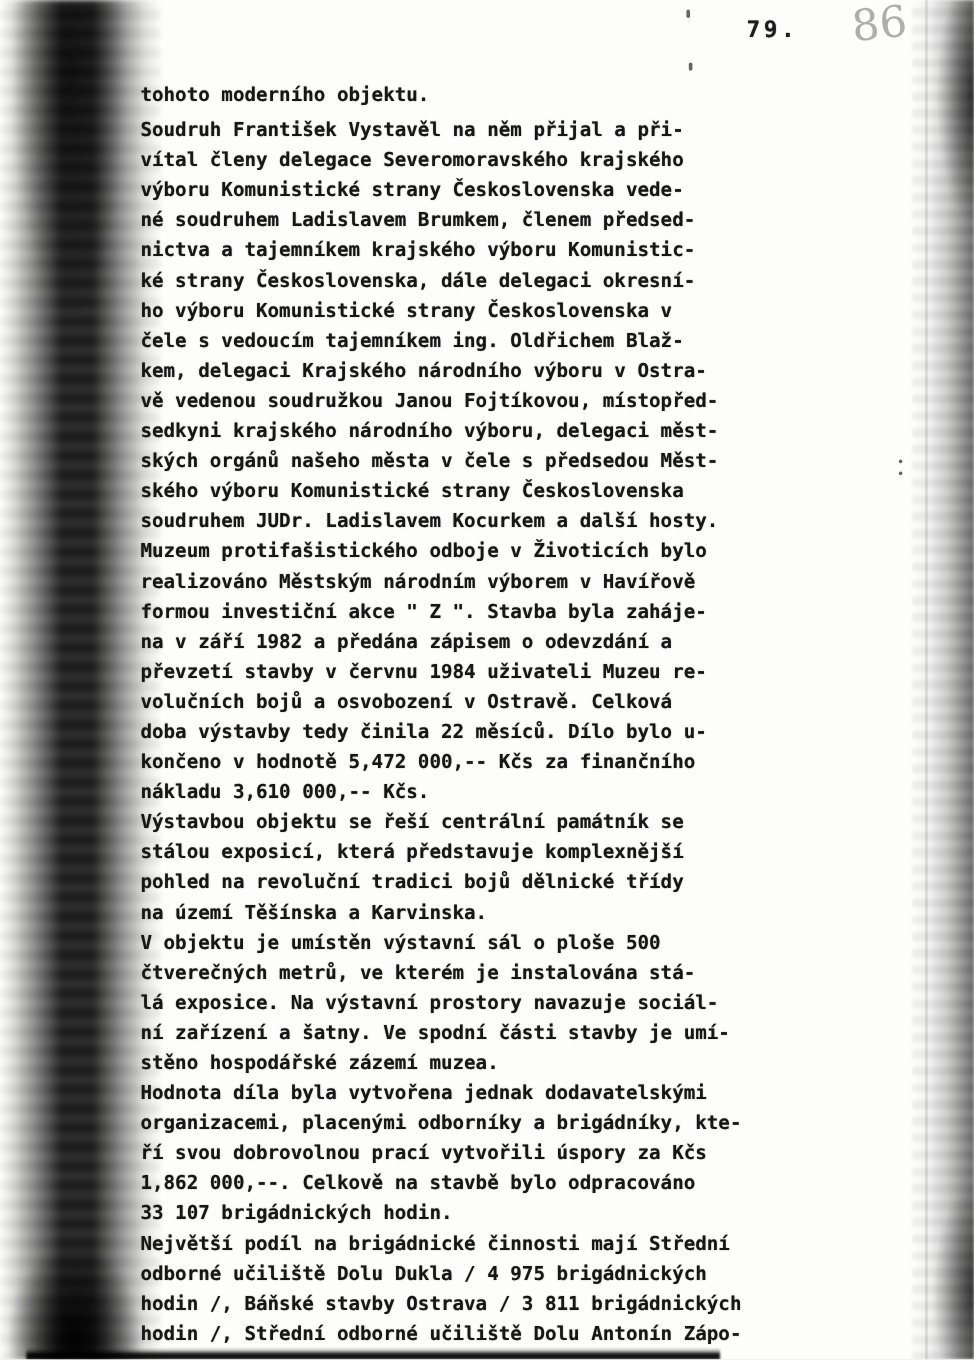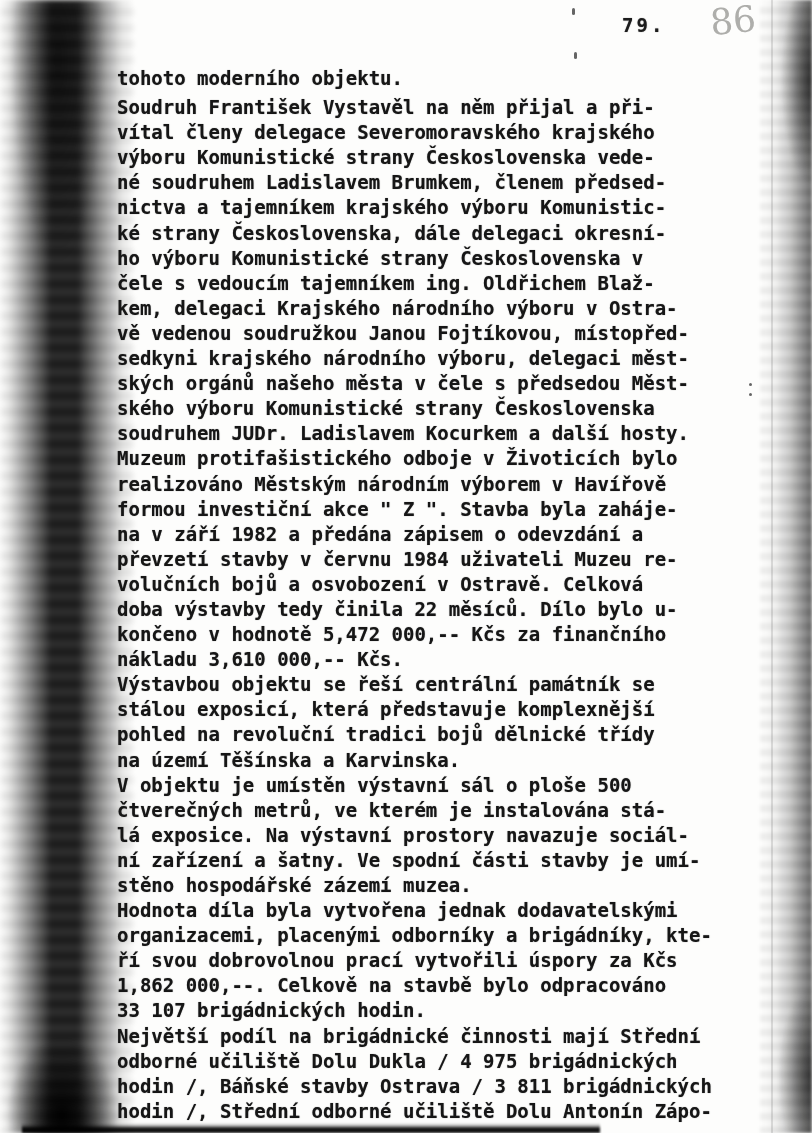--- a/index.html
+++ b/index.html
@@ -60,21 +60,21 @@
     transform:rotate(-6deg);
   }
   .margin-note{
     position:absolute;left:616px;top:90px;
     font-size:16px;font-weight:700;line-height:18.5px;color:#242424;
     text-shadow:0 0 0.8px rgba(30,30,30,0.5);
     white-space:pre;
   }
   .body{
     position:absolute;left:117px;top:66px;width:540px;
-    font-size:19px;font-weight:700;line-height:25.1px;color:#161616;
+    font-size:16px;font-weight:700;line-height:25.1px;color:#161616;
     text-shadow:0 0 1px rgba(22,22,22,0.55);
     white-space:pre;
   }
   .body .line:first-child{margin-bottom:4px;}
 </style>
 </head>
 <body>
 
 <div class="page">
 

